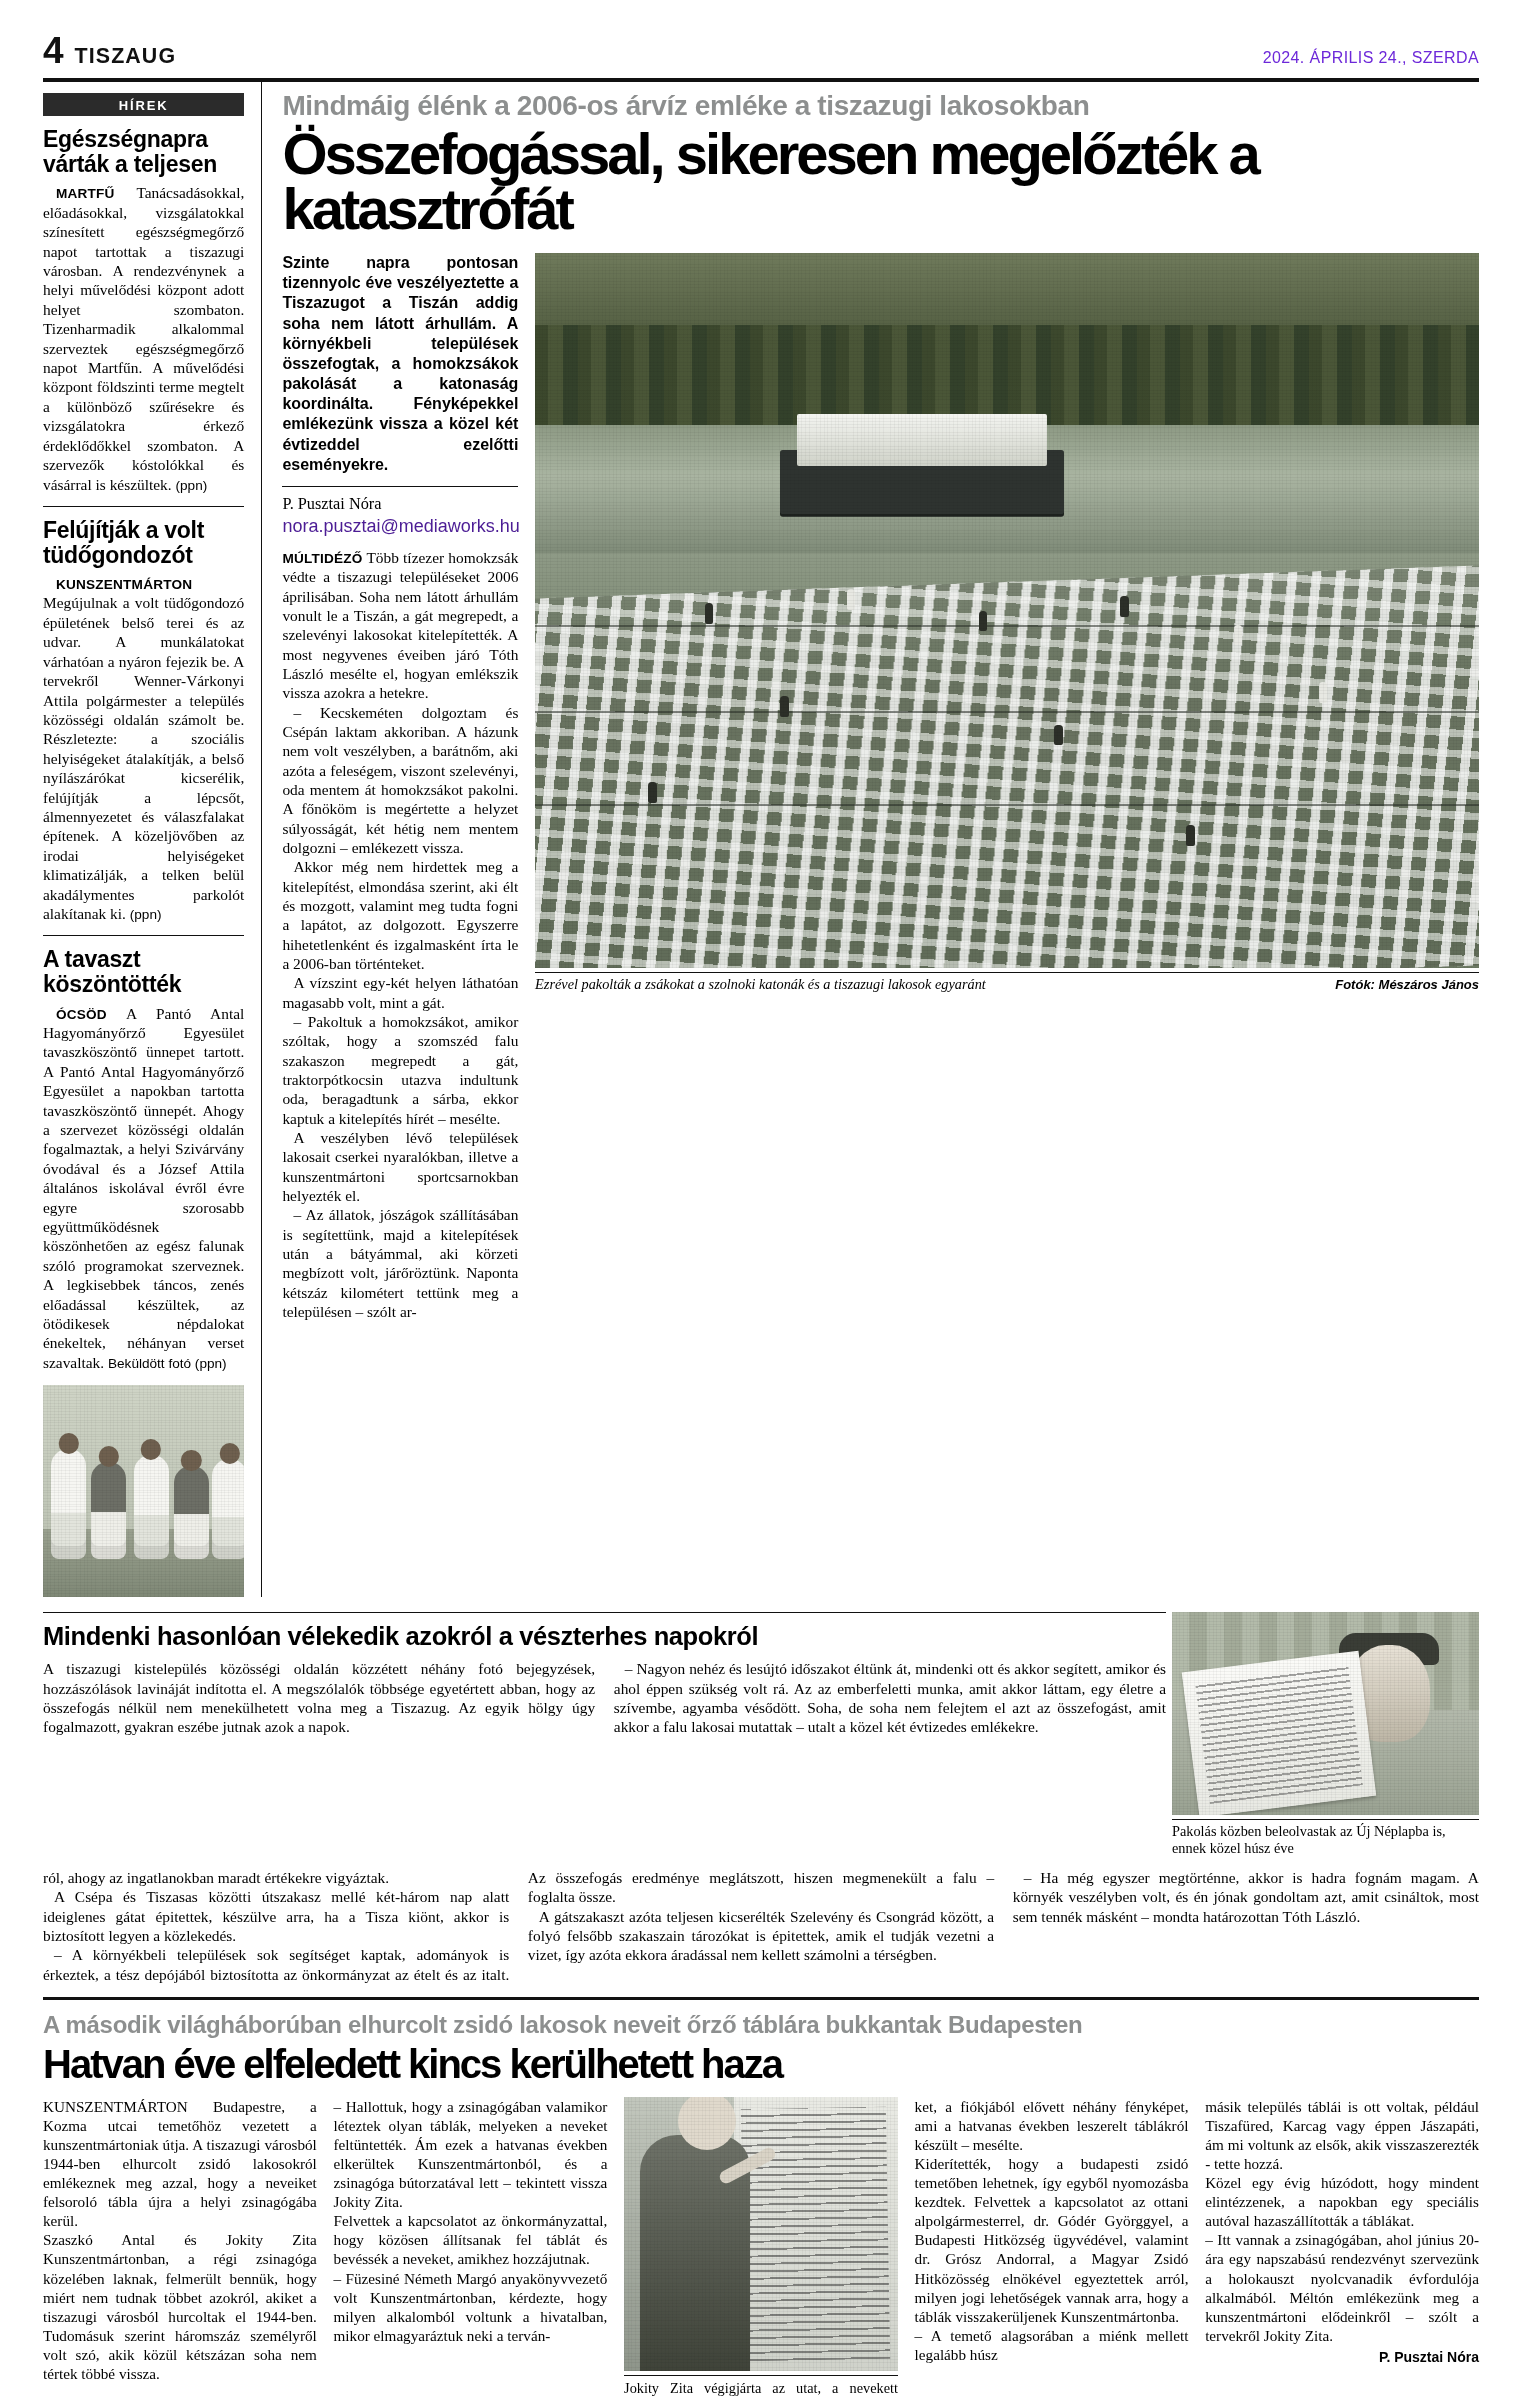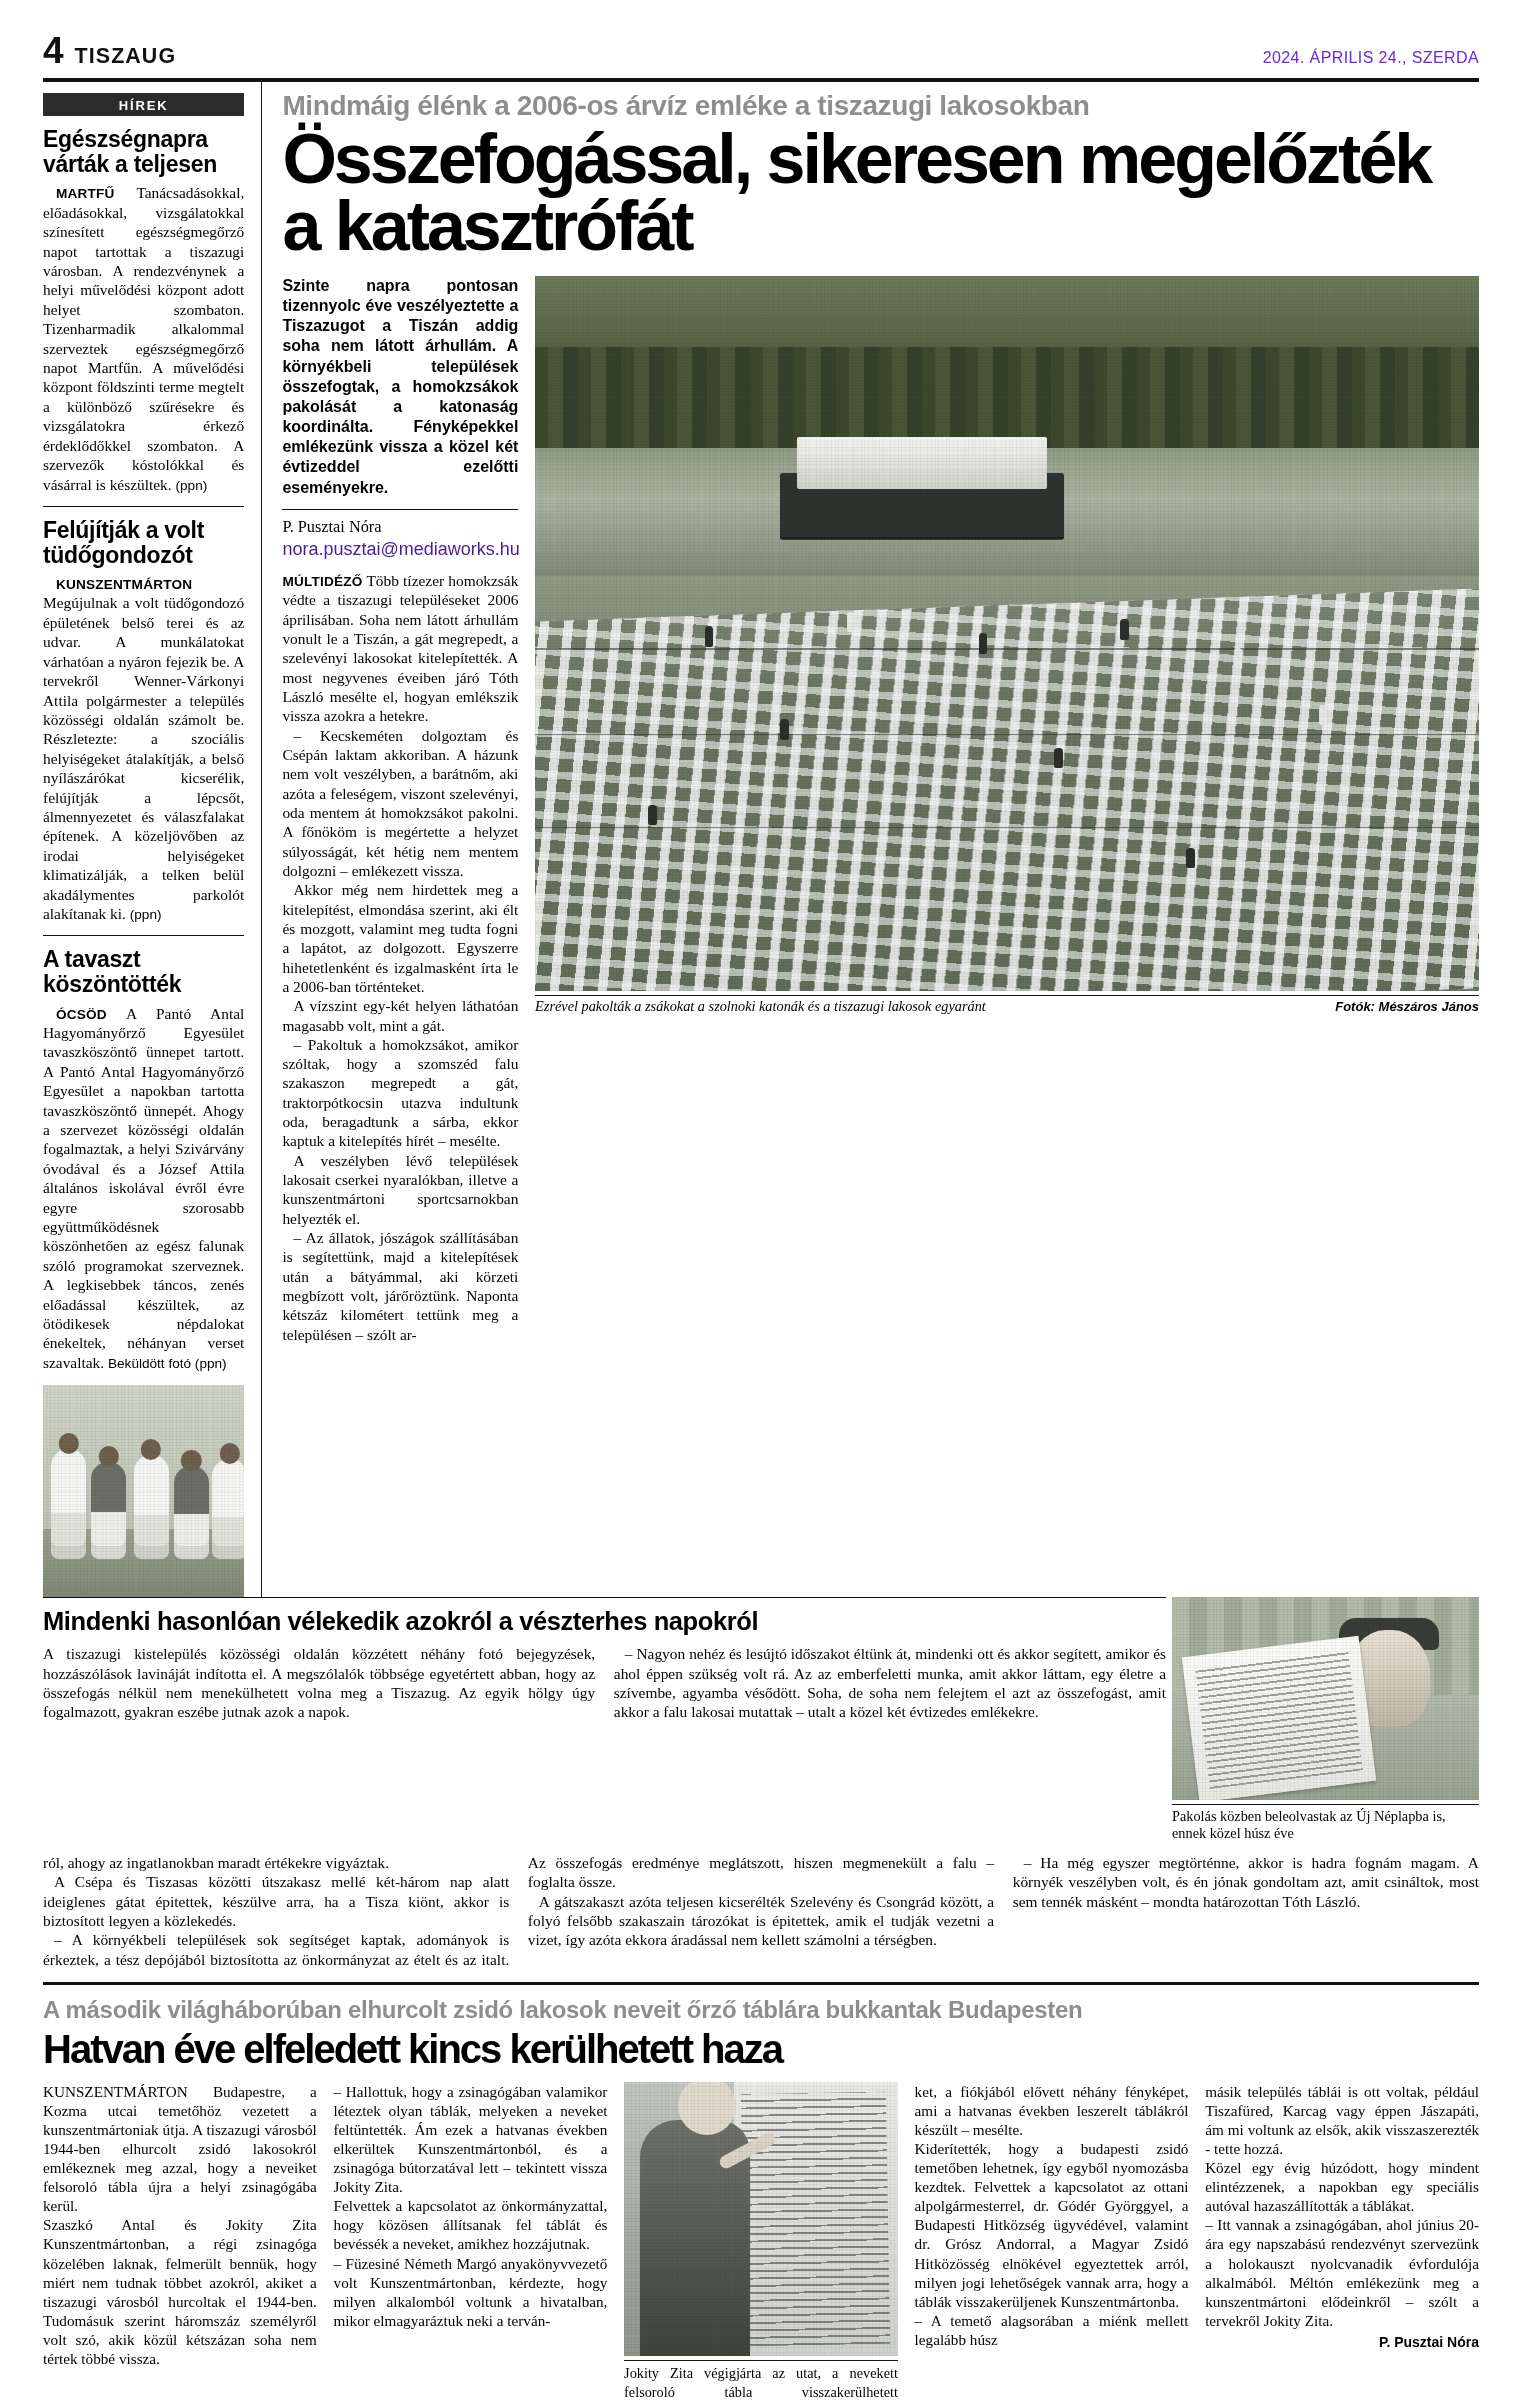--- a/index.html
+++ b/index.html
@@ -111,21 +111,21 @@
     font-weight: bold;
     font-size: 28px;
     color: #8d8f8f;
     line-height: 1.05;
     margin: 9.3px 0 5.6px 0;
     letter-spacing: -0.4px;
   }
   .headline-main {
     font-family: "Liberation Sans", sans-serif;
     font-weight: bold;
-    font-size: 70px;
+    font-size: 58px;
     line-height: .95;
     letter-spacing: -3px;
     margin: 1.9px 0 16.7px 0;
   }
 
   .lead-row { display: flex; gap: 16.7px; }
   .lead-col { width: 236px; flex: 0 0 236px; }
   .lead-text {
     font-family: "Liberation Sans", sans-serif;
     font-weight: bold;
@@ -188,20 +188,21 @@
     font-family: "Liberation Sans", sans-serif;
     font-weight: bold;
     font-size: 13px;
     white-space: nowrap;
   }
 
   
   .secondary {
     display: flex;
     gap: 6px;
+    margin-top: 15px;
   }
   .secondary-left { flex: 1 1 auto; }
   .sub-headline {
     font-family: "Liberation Sans", sans-serif;
     font-weight: bold;
     font-size: 25.5px;
     line-height: 1.08;
     margin: 0 0 9.3px 0;
     letter-spacing: -0.4px;
     border-top: 0.9px solid #111;

